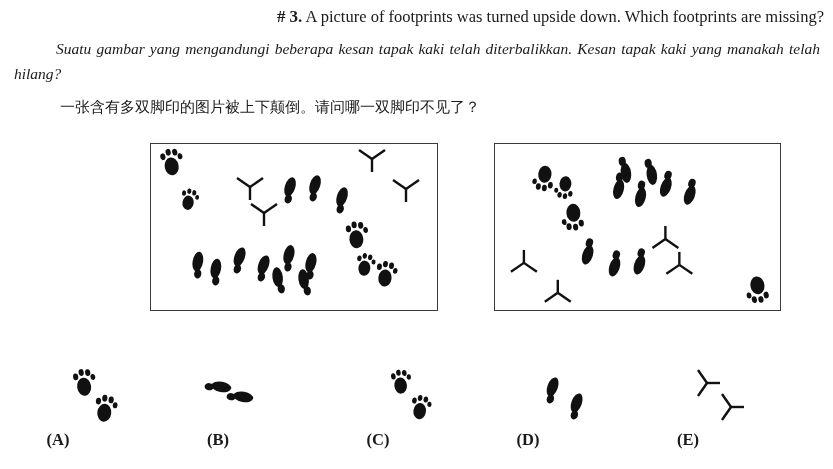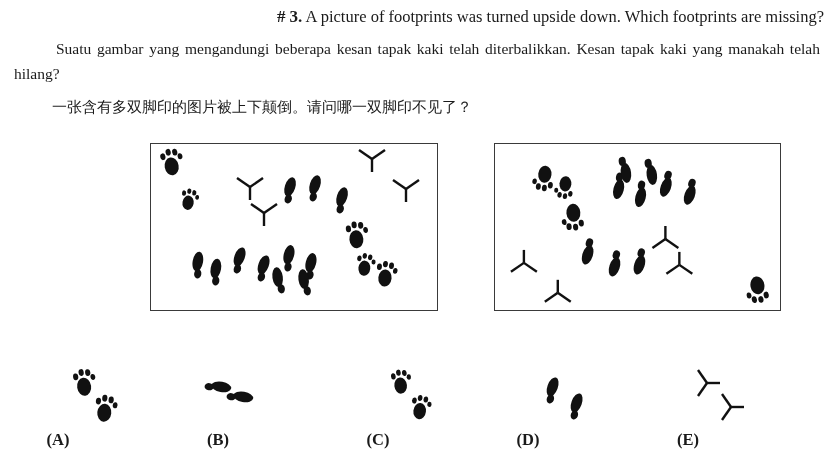--- a/index.html
+++ b/index.html
@@ -38,27 +38,28 @@
   .qnum {
     font-weight: bold;
     font-size: 17px;
   }
   .q-malay {
     position: absolute;
     left: 14px;
     top: 36px;
     width: 806px;
     font-size: 15.5px;
+    font-style: italic;
     line-height: 25px;
     text-align: justify;
     text-indent: 42px;
   }
   .q-chinese {
     position: absolute;
-    left: 6px;
+    left: 14px;
     top: 96px;
     width: 806px;
     font-size: 15px;
     line-height: 22px;
     text-indent: 46px;
     font-family: "DejaVu Sans", sans-serif;
   }
   
   .box {
     position: absolute;

